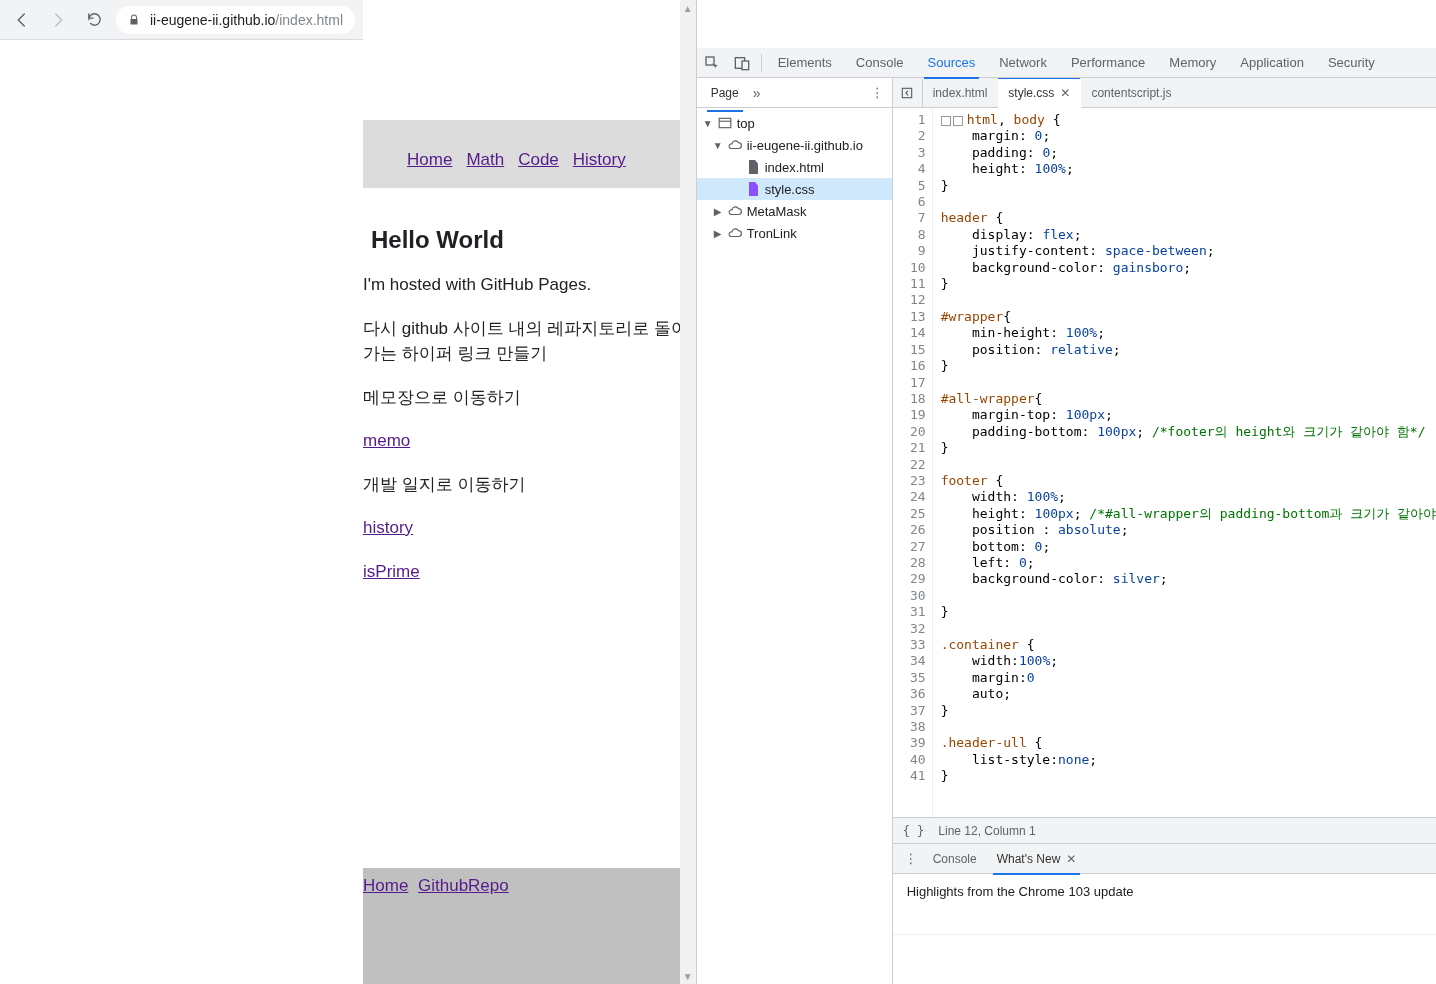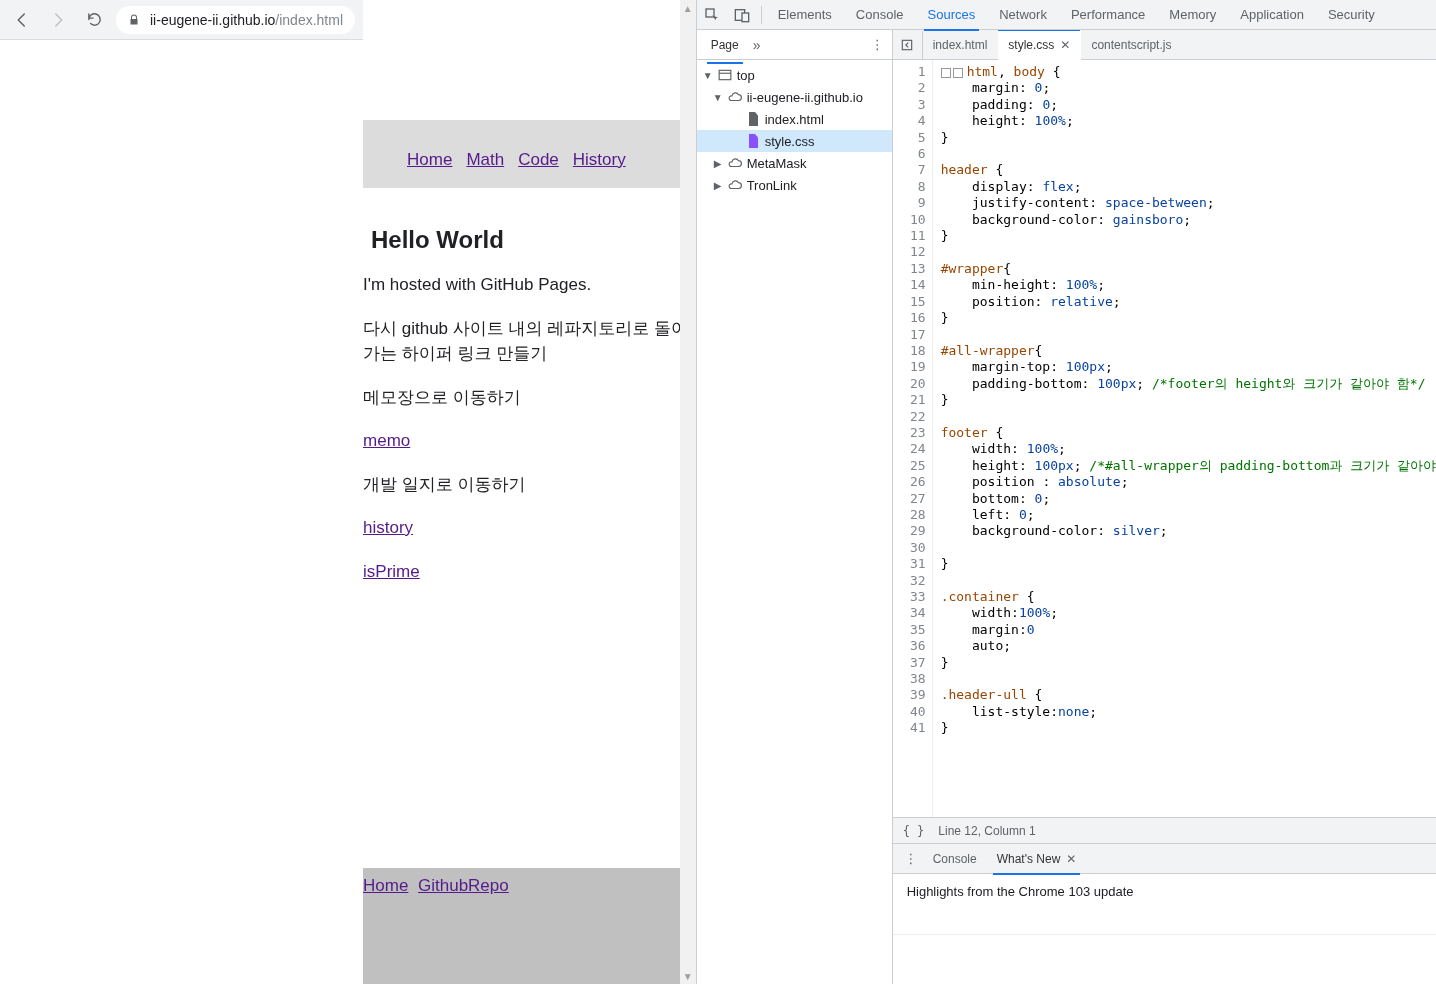--- a/index.html
+++ b/index.html
@@ -30,21 +30,21 @@
 .page-nav a { color:#551a8b; text-decoration:underline; font-size:17px; }
 .page-body { padding:22px 0 0 0; flex:1; }
 .page-body h2 { font-size:24px; font-weight:700; margin:16px 0 18px 8px; }
 .page-body p { font-size:17px; margin:0 0 18px 0; line-height:1.5; }
 .page-body a { color:#551a8b; text-decoration:underline; font-size:17px; }
 .page-footer { background:silver; padding:8px 0; }
 .page-footer a { color:#551a8b; text-decoration:underline; font-size:17px; margin-right:6px; }
 
 
 .devtools { flex:1; display:flex; flex-direction:column; border-left:1px solid #cacdd1; background:#fff; }
-.dt-tabs { height:30px; display:flex; align-items:center; border-bottom:1px solid #cacdd1; background:#f1f3f4; }
+.dt-tabs { height:30px; display:flex; align-items:center; border-bottom:1px solid #cacdd1; background:#f1f3f4;margin-top:48px; }
 .dt-icon-btn { width:30px; height:28px; display:flex; align-items:center; justify-content:center; color:#5f6368; }
 .dt-sep { width:1px; height:18px; background:#cacdd1; margin:0 4px; }
 .dt-tab { padding:0 12px; height:30px; display:flex; align-items:center; color:#5f6368; font-size:13px; cursor:pointer; position:relative; }
 .dt-tab.active { color:#1a73e8; }
 .dt-tab.active::after { content:""; position:absolute; left:8px; right:8px; bottom:-1px; height:2px; background:#1a73e8; }
 
 .dt-main { flex:1; display:flex; overflow:hidden; }
 
 
 .sources-nav { width:196px; border-right:1px solid #cacdd1; display:flex; flex-direction:column; }

